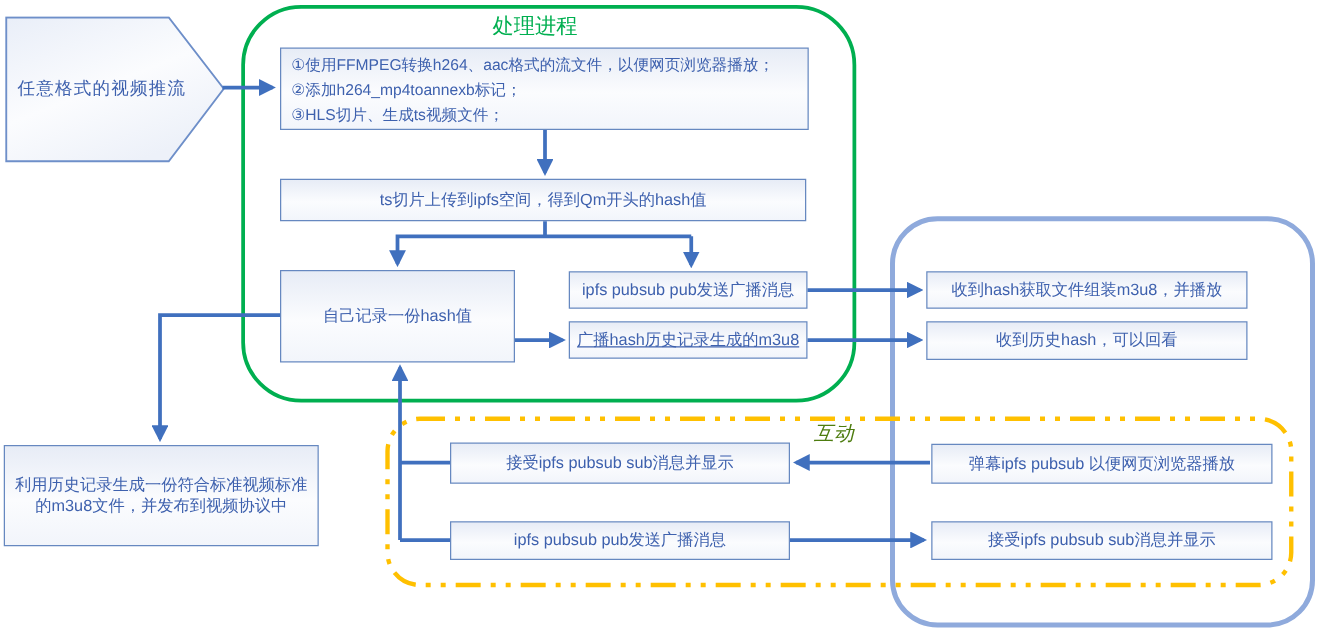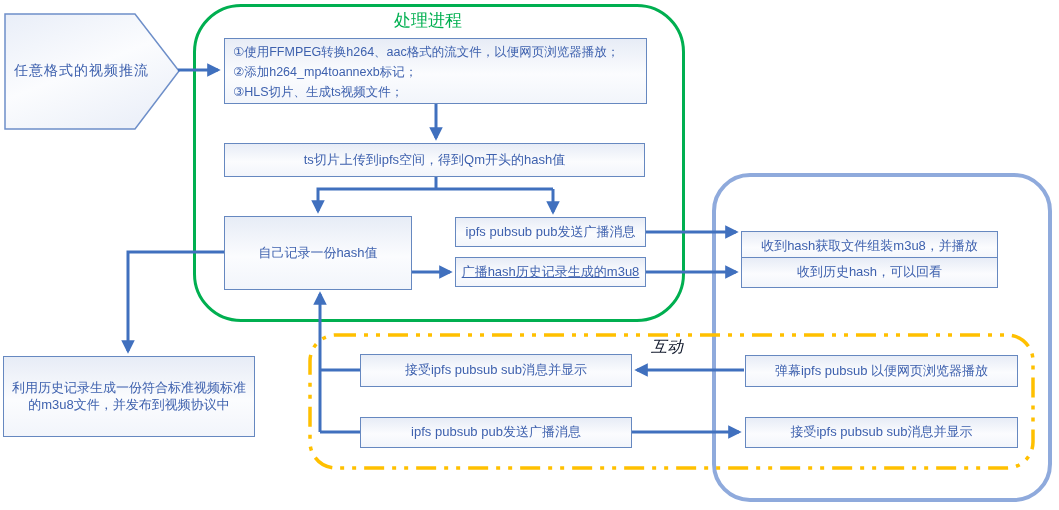--- a/index.html
+++ b/index.html
@@ -16,21 +16,21 @@
     text-align:center;line-height:1.25;
   }
   .box.multiline{display:block;text-align:left;padding:3px 8px;}
   .box.multiline .ln{font-size:12.5px;line-height:20px;white-space:nowrap;color:#3E61AE;}
   .group{position:absolute;box-sizing:border-box;background:transparent;}
   .group.process{border:3.5px solid #00AF50;border-radius:48px;}
   .group.client{border:4px solid #8FAADC;border-radius:38px;}
   .gtitle{position:absolute;font-weight:normal;}
   .gtitle.process{color:#00AF50;font-size:17px;text-align:center;}
   .gtitle.client{color:#5B83C8;font-size:17px;font-weight:600;text-align:center;}
-  .gtitle.interact{color:#0f172a;font-size:16px;font-style:italic;}
+  .gtitle.interact{color:#4d7c0f;font-size:16px;font-style:italic;}
   .pent-label{
     position:absolute;color:#3E61AE;font-size:14px;letter-spacing:1px;white-space:nowrap;
   }
   svg.layer{position:absolute;left:0;top:0;pointer-events:none;}
   #connectors{z-index:5;}
 </style>
 </head>
 <body>
 
 <div class="stage">
@@ -61,21 +61,21 @@
   </div>
 
   <div class="box" style="left:224px;top:143px;width:421px;height:34px;">ts切片上传到ipfs空间，得到Qm开头的hash值</div>
 
   <div class="box" style="left:224px;top:216px;width:188px;height:74px;">自己记录一份hash值</div>
 
   <div class="box" style="left:455px;top:217px;width:191px;height:30px;">ipfs pubsub pub发送广播消息</div>
 
   <div class="box" style="left:455px;top:257px;width:191px;height:30px;text-decoration:underline;">广播hash历史记录生成的m3u8</div>
 
-  <div class="box" style="left:741px;top:231px;width:257px;height:30px;">收到hash获取文件组装m3u8，并播放</div>
+  <div class="box" style="left:741px;top:217px;width:257px;height:30px;">收到hash获取文件组装m3u8，并播放</div>
 
   <div class="box" style="left:741px;top:257px;width:257px;height:31px;">收到历史hash，可以回看</div>
 
   <div class="box" style="left:745px;top:355px;width:273px;height:32px;">弹幕ipfs pubsub 以便网页浏览器播放</div>
 
   <div class="box" style="left:745px;top:417px;width:273px;height:31px;">接受ipfs pubsub sub消息并显示</div>
 
   <div class="box" style="left:360px;top:354px;width:272px;height:33px;">接受ipfs pubsub sub消息并显示</div>
 
   <div class="box" style="left:360px;top:417px;width:272px;height:31px;">ipfs pubsub pub发送广播消息</div>

